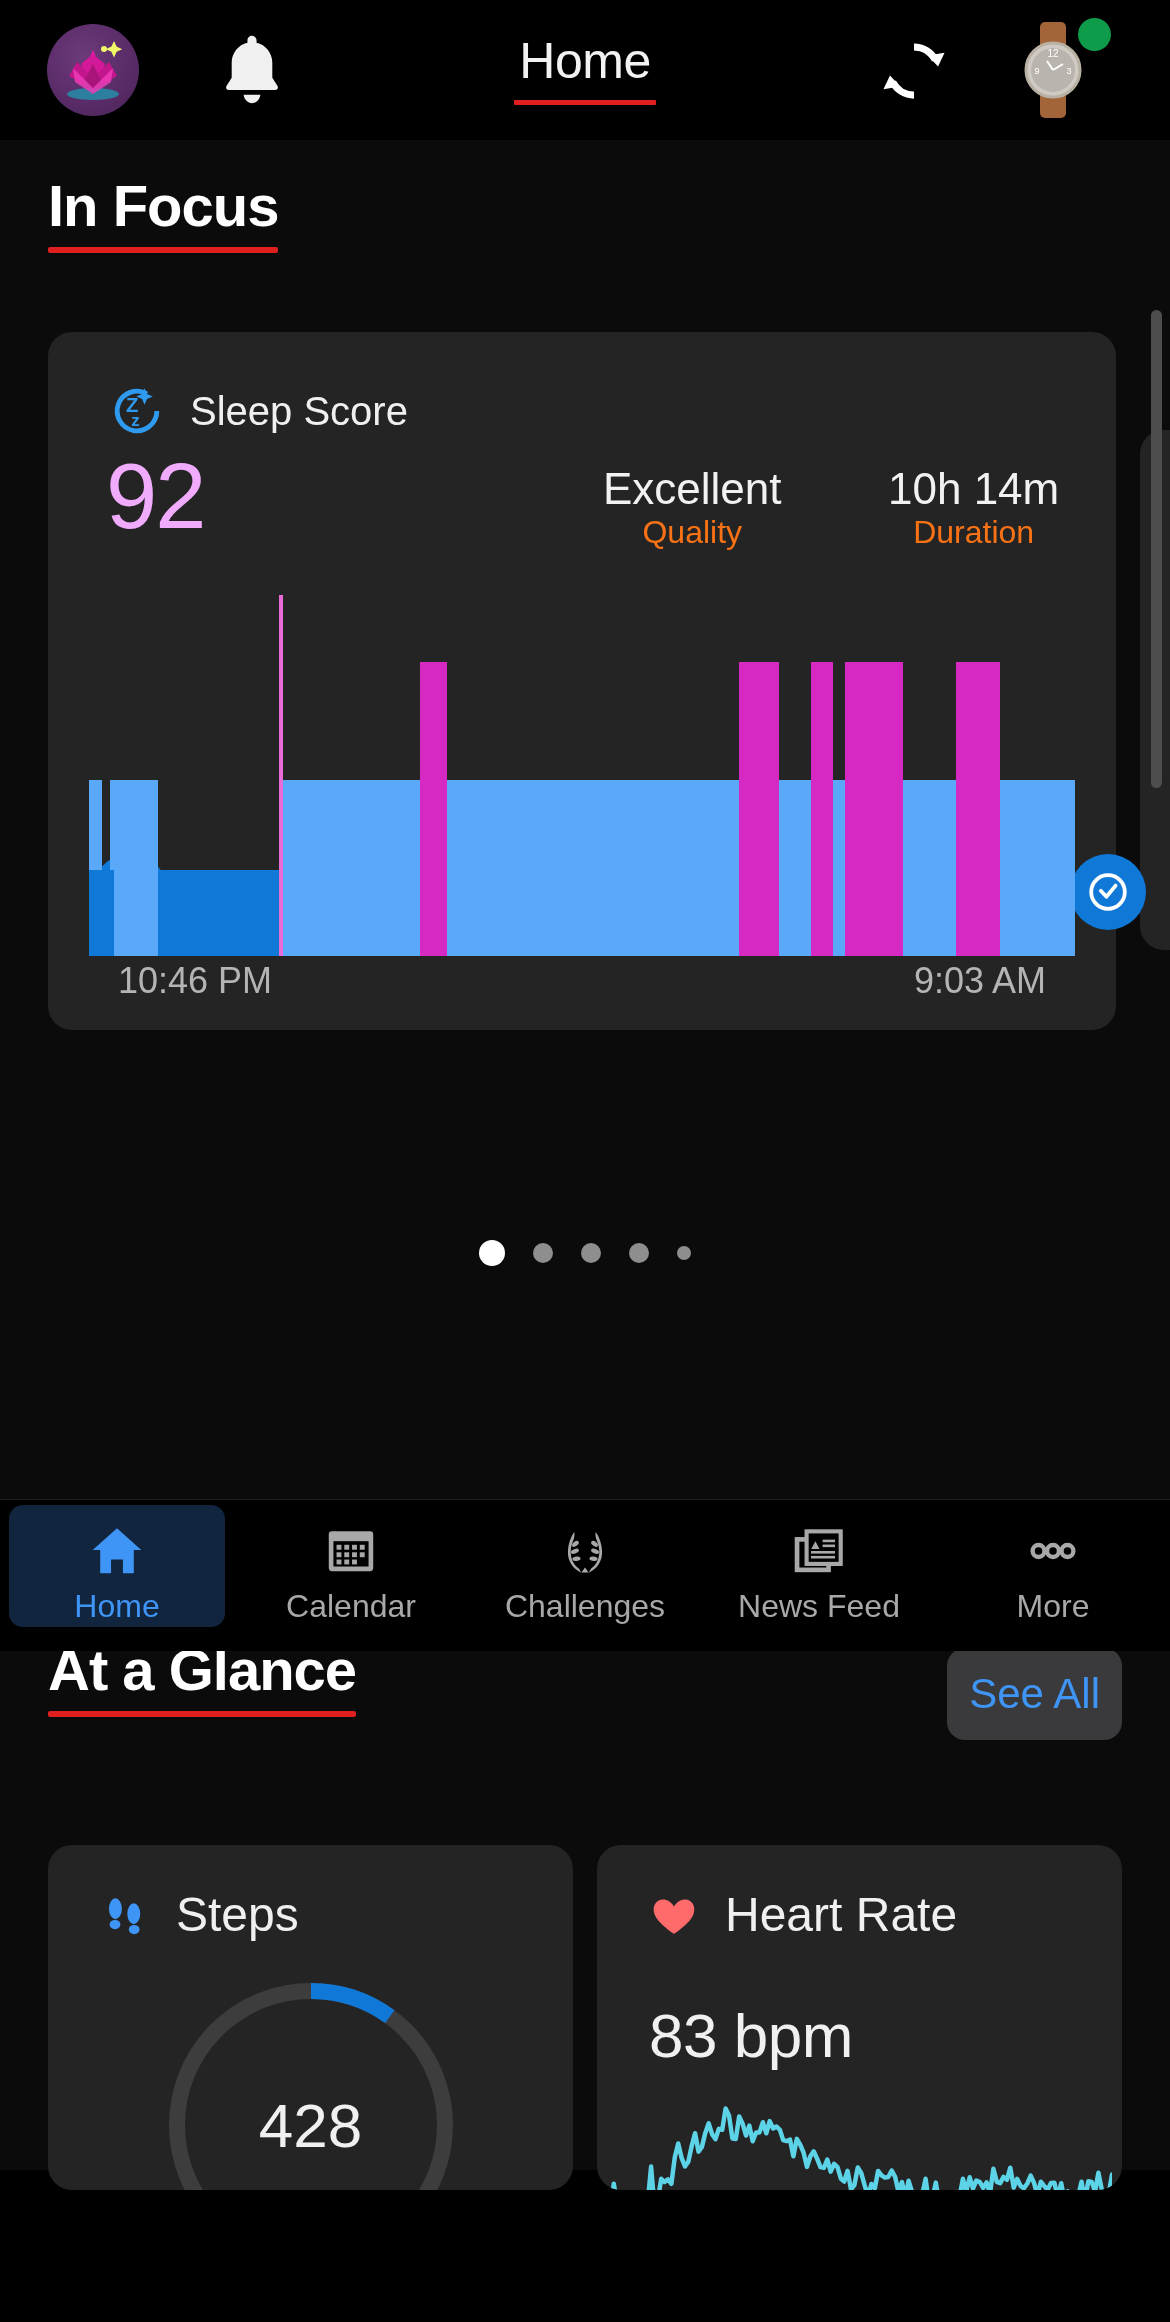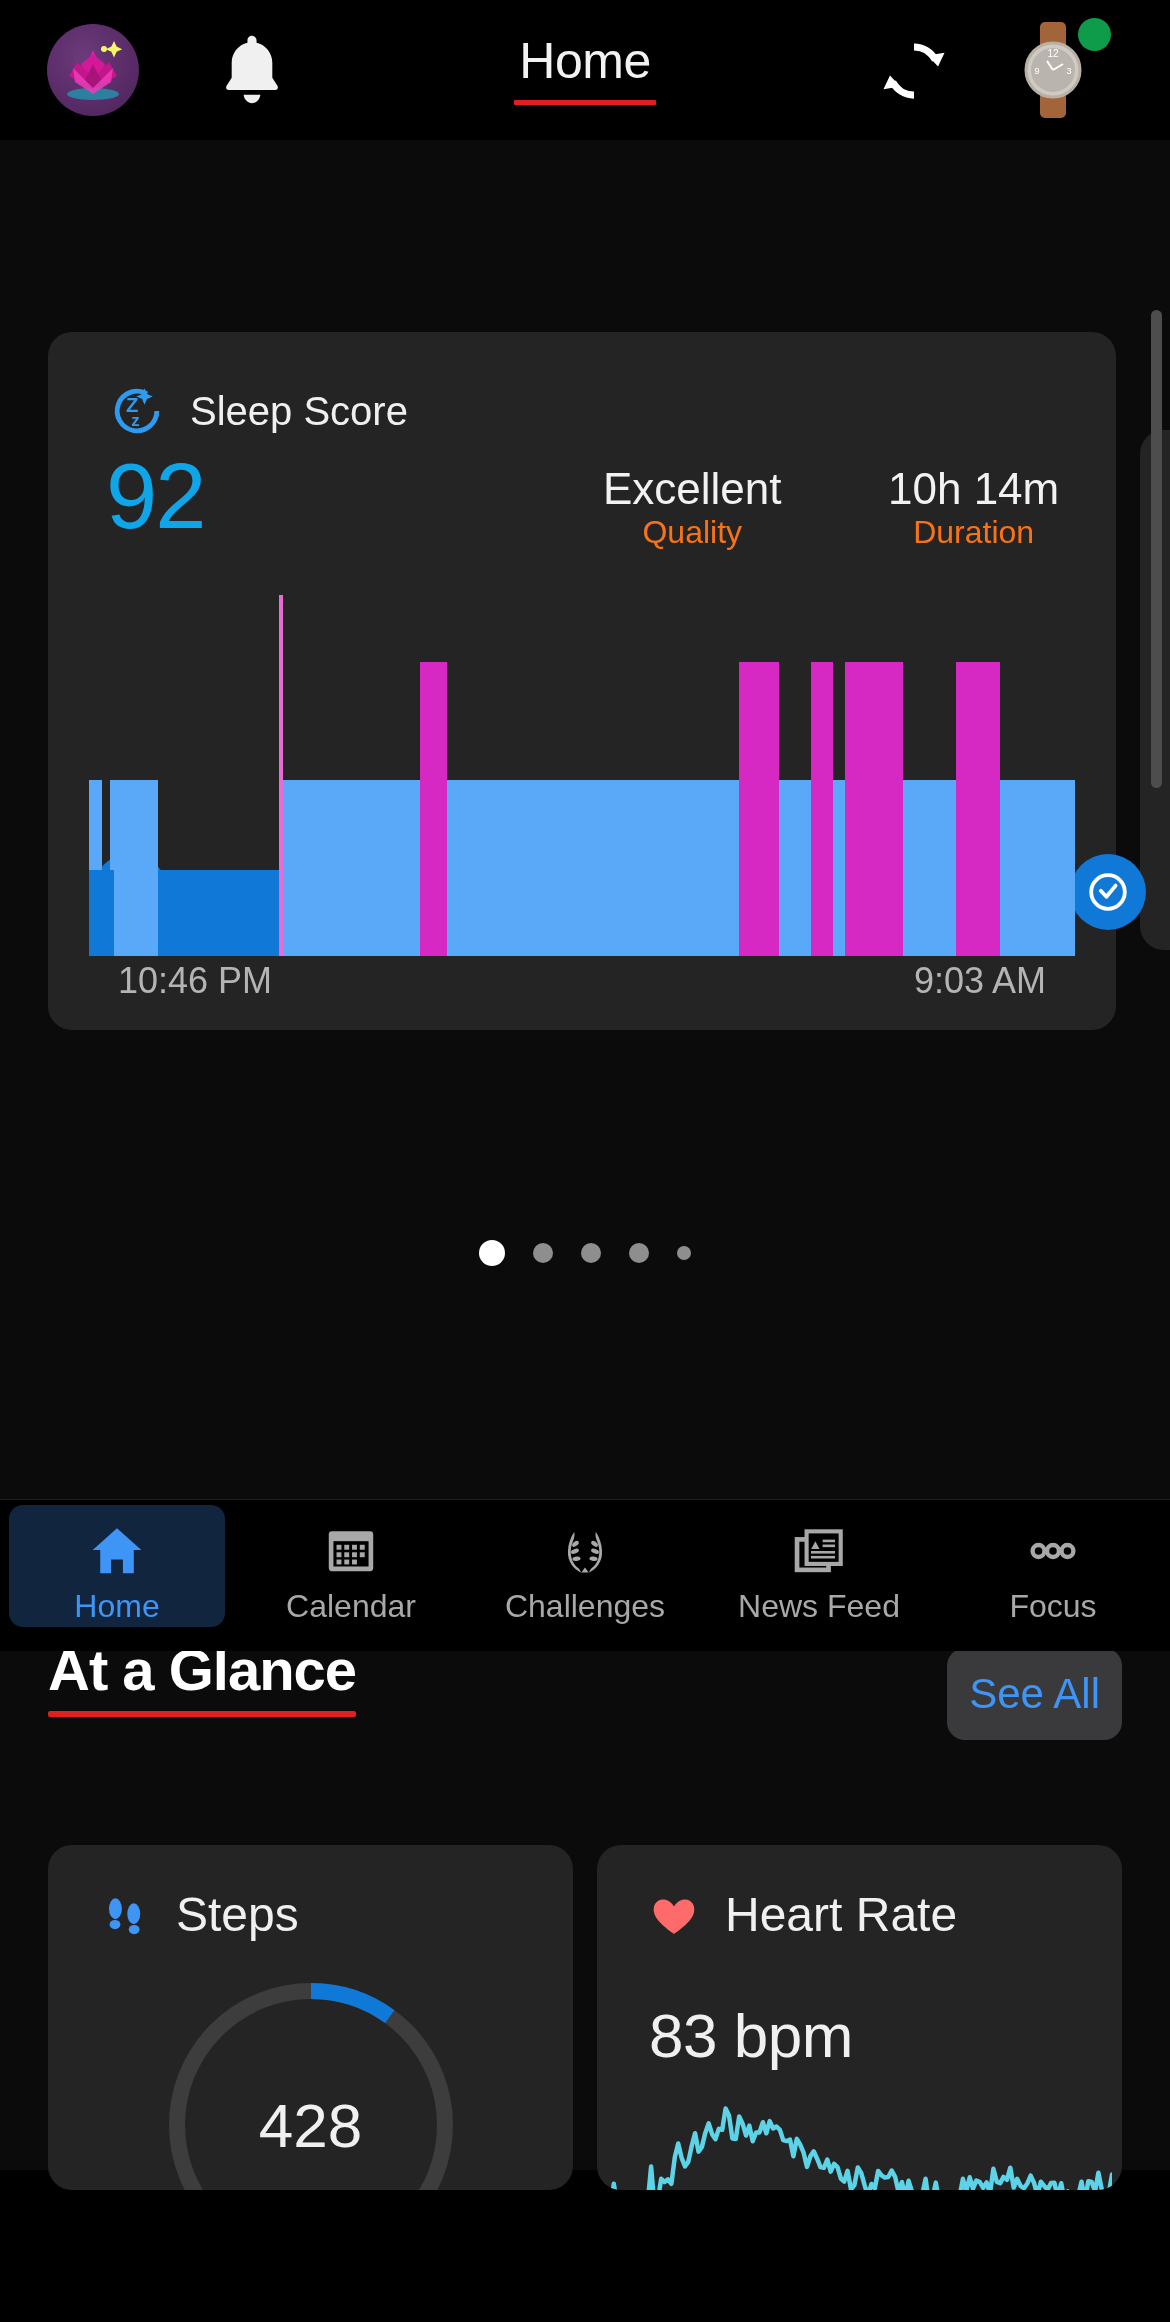--- a/index.html
+++ b/index.html
@@ -58,21 +58,21 @@
   }
   .peek-card {
     position:absolute; left:1140px; top:290px;
     width:60px; height:520px;
     background:#242424; border-radius:24px;
   }
   .sleep-head { position:absolute; left:60px; top:50px; display:flex; align-items:center; gap:24px; }
   .zzicon { width:58px; height:58px; }
   .sleep-head-label { font-size:40px; color:#f0f0f0; font-weight:400; }
 
-  .sleep-score { position:absolute; left:58px; top:118px; font-size:92px; font-weight:400; color:#0ea5e9; letter-spacing:-2px; line-height:1; }
+  .sleep-score { position:absolute; left:58px; top:118px; font-size:92px; font-weight:400; color:#f0abfc; letter-spacing:-2px; line-height:1; }
 
   .stat-quality { position:absolute; left:555px; top:132px; text-align:center; }
   .stat-duration { position:absolute; left:840px; top:132px; text-align:center; }
   .stat-val { font-size:44px; color:#f2f2f2; font-weight:400; line-height:1.12; white-space:nowrap; }
   .stat-lbl { font-size:32px; color:#f97316; font-weight:400; line-height:1.2; margin-top:0; }
 
   .sleep-chart {
     position:absolute; left:18px; top:232px;
     width:1032px; height:430px;
   }
@@ -202,20 +202,21 @@
       </svg>
     </div>
 
     <div class="status-dot"></div>
   </div>
 
   <div class="content">
 
     
     <div class="section-head">
+      <div class="section-title">In Focus</div>
       <div class="section-underline" style="width:100%"></div>
     </div>
 
     <div class="peek-card"></div>
 
     
     <div class="sleep-card">
 
       <div class="sleep-head">
         <svg class="zzicon" viewBox="0 0 24 24">
@@ -400,17 +401,17 @@
       <div class="navitem">
         <div class="navicon">
           <svg width="62" height="62" viewBox="0 0 24 24">
             <g fill="none" stroke="#a8a8a8" stroke-width="1.7">
               <circle cx="6.4" cy="12" r="2.3"></circle>
               <circle cx="12" cy="12" r="2.3"></circle>
               <circle cx="17.6" cy="12" r="2.3"></circle>
             </g>
           </svg>
         </div>
-        <div class="navlabel">Focus</div>
+        <div class="navlabel">More</div>
       </div>
     </div>
 
 </div>
 
 </body></html>

